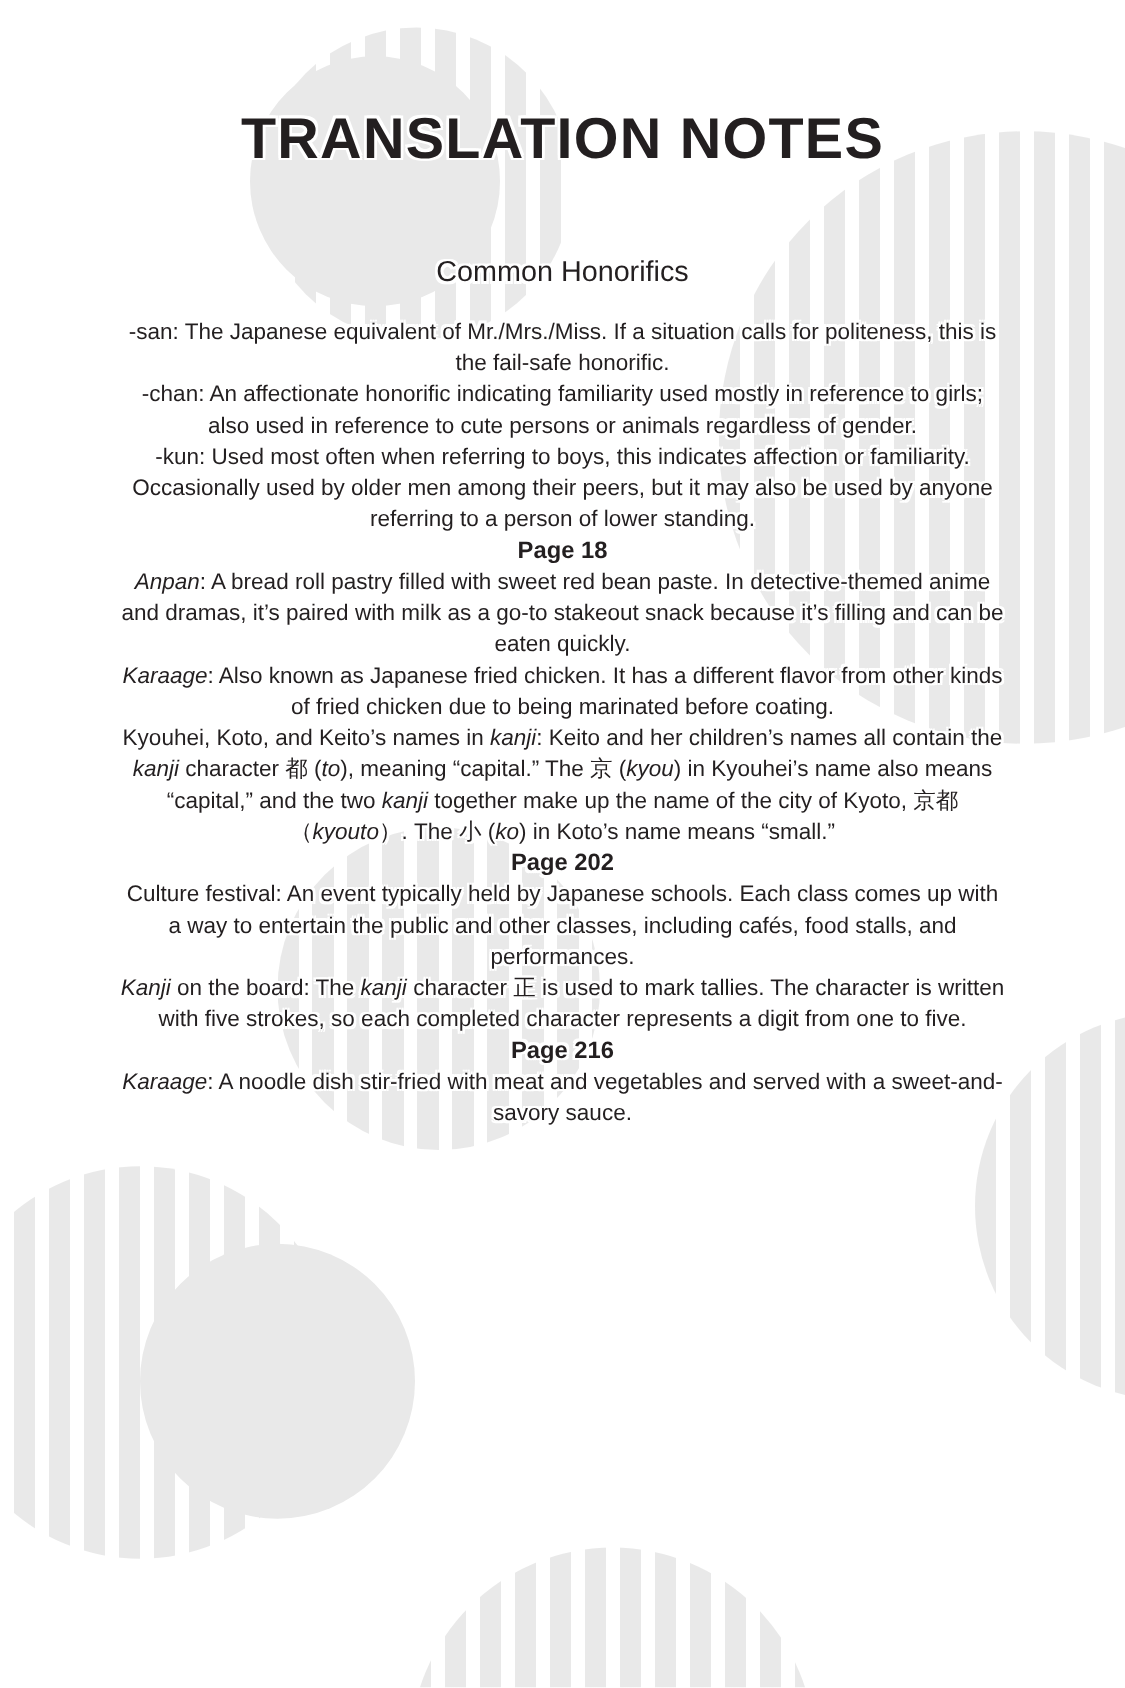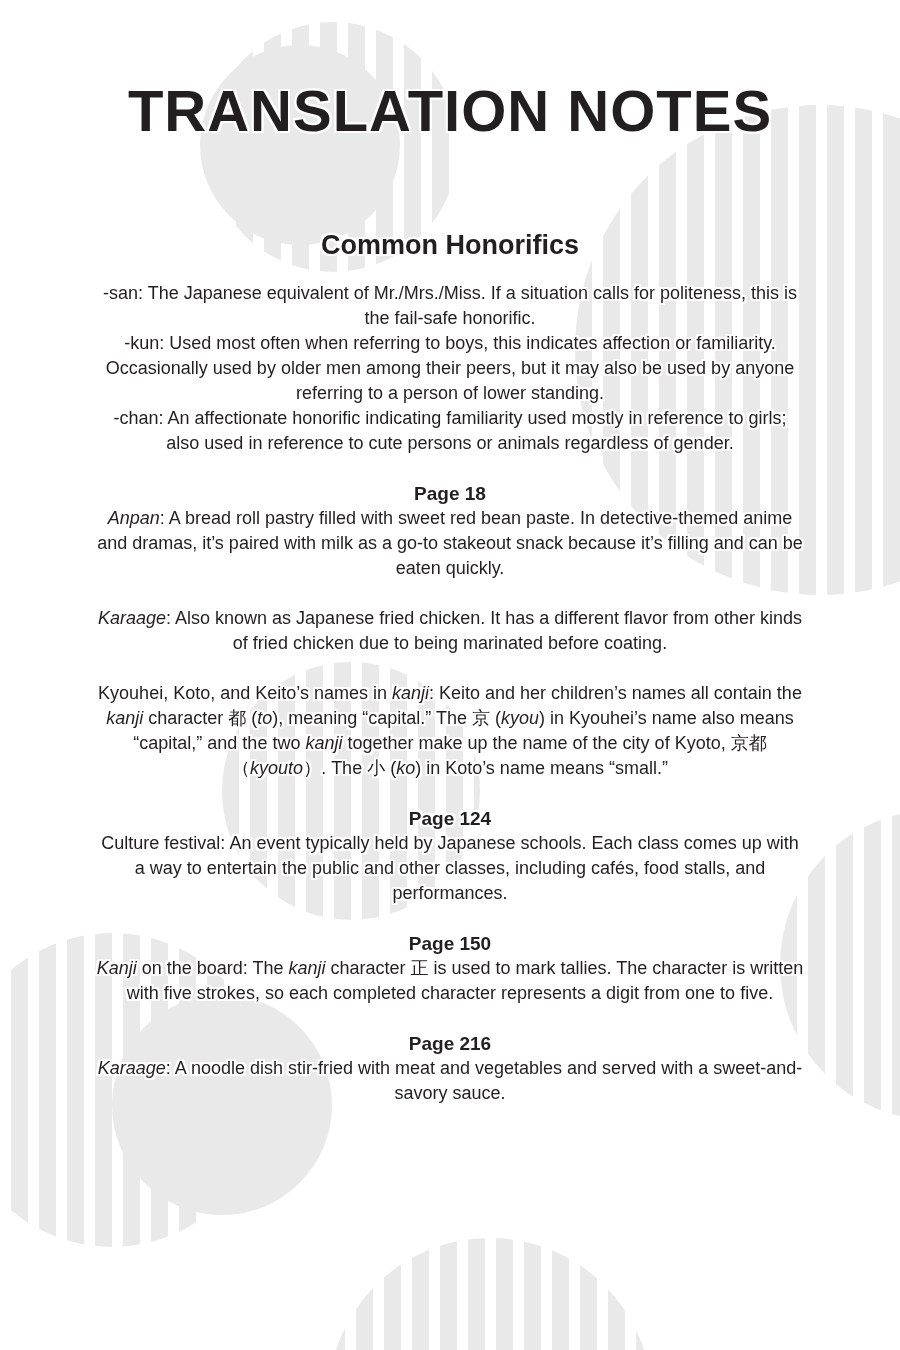--- a/index.html
+++ b/index.html
@@ -19,30 +19,30 @@
   .d-mid-striped    { left:222px;  top:662px;  width:258px; height:258px; }
   .d-bl-solid       { left:112px;  top:995px;  width:220px; height:220px; }
   .d-bl-striped     { left:-45px;  top:933px;  width:314px; height:314px; }
   .d-br-striped     { left:780px;  top:810px;  width:310px; height:310px; }
   .d-bc-striped     { left:328px;  top:1238px; width:324px; height:324px; }
 
   .content { position:relative; z-index:1; padding:0 95px; text-align:center; }
   .halo { text-shadow:-2px -2px 0 #fff,2px -2px 0 #fff,-2px 2px 0 #fff,2px 2px 0 #fff,0 -2px 0 #fff,0 2px 0 #fff,-2px 0 0 #fff,2px 0 0 #fff; }
 
   h1.page-title {
-    margin:85px 0 0 0; font-size:58px; line-height:51px;
+    margin:85px 0 0 0; font-size:46px; line-height:51px;
     font-weight:bold; letter-spacing:1px; color:#231f20;
   }
   h2.section-heading {
-    margin:95px 0 22px 0; font-size:27px; line-height:28px; font-weight:bold;
+    margin:67px 0 22px 0; font-size:23px; line-height:28px; font-weight:normal;
   }
   .body-text { margin:0; font-size:18px; line-height:25px; }
   .body-text .b { font-weight:normal; }
   .body-text .i { font-style:italic; }
-  .note-section { margin-top:25px; }
+  .note-section { }
   .note-header { font-weight:bold; font-size:19px; line-height:25px; }
 </style>
 </head>
 <body>
 
 <div class="page">
 
   <div class="decor solid d-top-solid"></div>
   <div class="decor striped d-top-striped"></div>
   <div class="decor striped d-right-striped"></div>
@@ -51,40 +51,39 @@
   <div class="decor striped d-bl-striped"></div>
   <div class="decor striped d-br-striped"></div>
   <div class="decor striped d-bc-striped"></div>
 
   <div class="content">
     <h1 class="page-title halo">TRANSLATION NOTES</h1>
     <h2 class="section-heading halo">Common Honorifics</h2>
 
     <div id="honorifics">
         <p class="body-text halo"><span class="b">-san:</span><span> The Japanese equivalent of Mr./Mrs./Miss. If a situation calls for politeness, this is the fail-safe honorific.</span></p>
+        <p class="body-text halo"><span class="b">-chan:</span><span> An affectionate honorific indicating familiarity used mostly in reference to girls; also used in reference to cute persons or animals regardless of gender.</span></p>
         <p class="body-text halo"><span class="b">-kun:</span><span> Used most often when referring to boys, this indicates affection or familiarity. Occasionally used by older men among their peers, but it may also be used by anyone referring to a person of lower standing.</span></p>
-        <p class="body-text halo"><span class="b">-chan:</span><span> An affectionate honorific indicating familiarity used mostly in reference to girls; also used in reference to cute persons or animals regardless of gender.</span></p>
       </div>
     <div id="notes">
         <section class="note-section">
           <div class="note-header halo">Page 18</div>
           <p class="body-text halo"><span class="b i">Anpan</span><span class="b">:</span><span> A bread roll pastry filled with sweet red bean paste. In detective-themed anime and dramas, it’s paired with milk as a go-to stakeout snack because it’s filling and can be eaten quickly.</span></p>
         </section>
         <section class="note-section">
           <p class="body-text halo"><span class="b i">Karaage</span><span class="b">:</span><span> Also known as Japanese fried chicken. It has a different flavor from other kinds of fried chicken due to being marinated before coating.</span></p>
         </section>
         <section class="note-section">
           <p class="body-text halo"><span class="b">Kyouhei, Koto, and Keito’s names in </span><span class="b i">kanji</span><span class="b">:</span><span> Keito and her children’s names all contain the </span><span class="i">kanji</span><span> character 都 (</span><span class="i">to</span><span>), meaning “capital.” The 京 (</span><span class="i">kyou</span><span>) in Kyouhei’s name also means “capital,” and the two </span><span class="i">kanji</span><span> together make up the name of the city of Kyoto, 京都（</span><span class="i">kyouto</span><span>）. The 小 (</span><span class="i">ko</span><span>) in Koto’s name means “small.”</span></p>
         </section>
         <section class="note-section">
-          <div class="note-header halo">Page 124</div>
+          <div class="note-header halo">Page 202</div>
           <p class="body-text halo"><span class="b">Culture festival:</span><span> An event typically held by Japanese schools. Each class comes up with a way to entertain the public and other classes, including cafés, food stalls, and performances.</span></p>
         </section>
         <section class="note-section">
-          <div class="note-header halo">Page 150</div>
           <p class="body-text halo"><span class="b i">Kanji</span><span class="b"> on the board:</span><span> The </span><span class="i">kanji</span><span> character 正 is used to mark tallies. The character is written with five strokes, so each completed character represents a digit from one to five.</span></p>
         </section>
         <section class="note-section">
           <div class="note-header halo">Page 216</div>
           <p class="body-text halo"><span class="b i">Karaage</span><span class="b">:</span><span> A noodle dish stir-fried with meat and vegetables and served with a sweet-and-savory sauce.</span></p>
         </section>
       </div>
   </div>
 </div>
 

